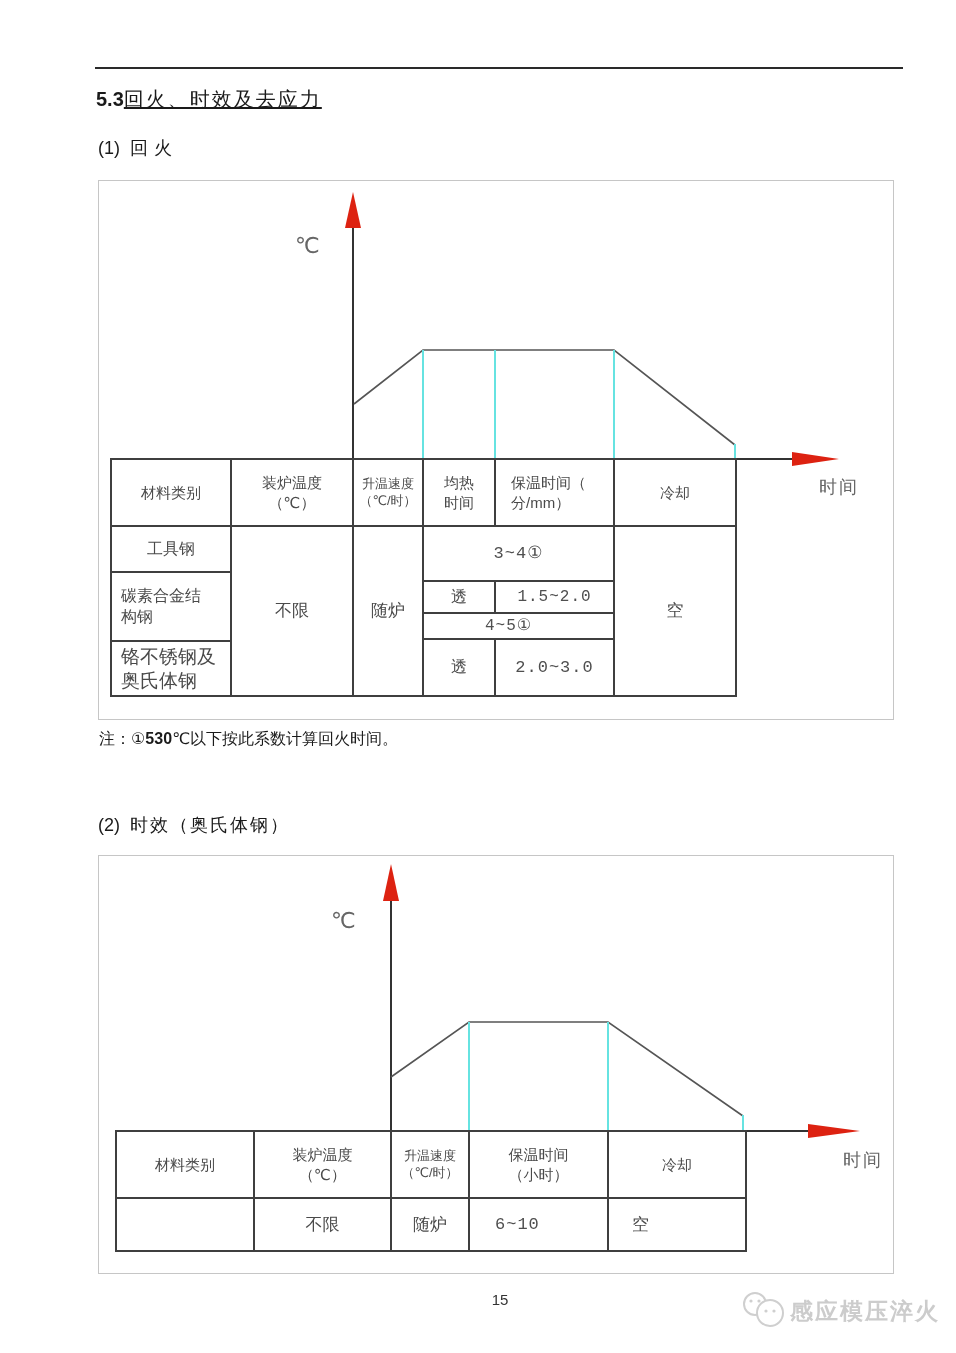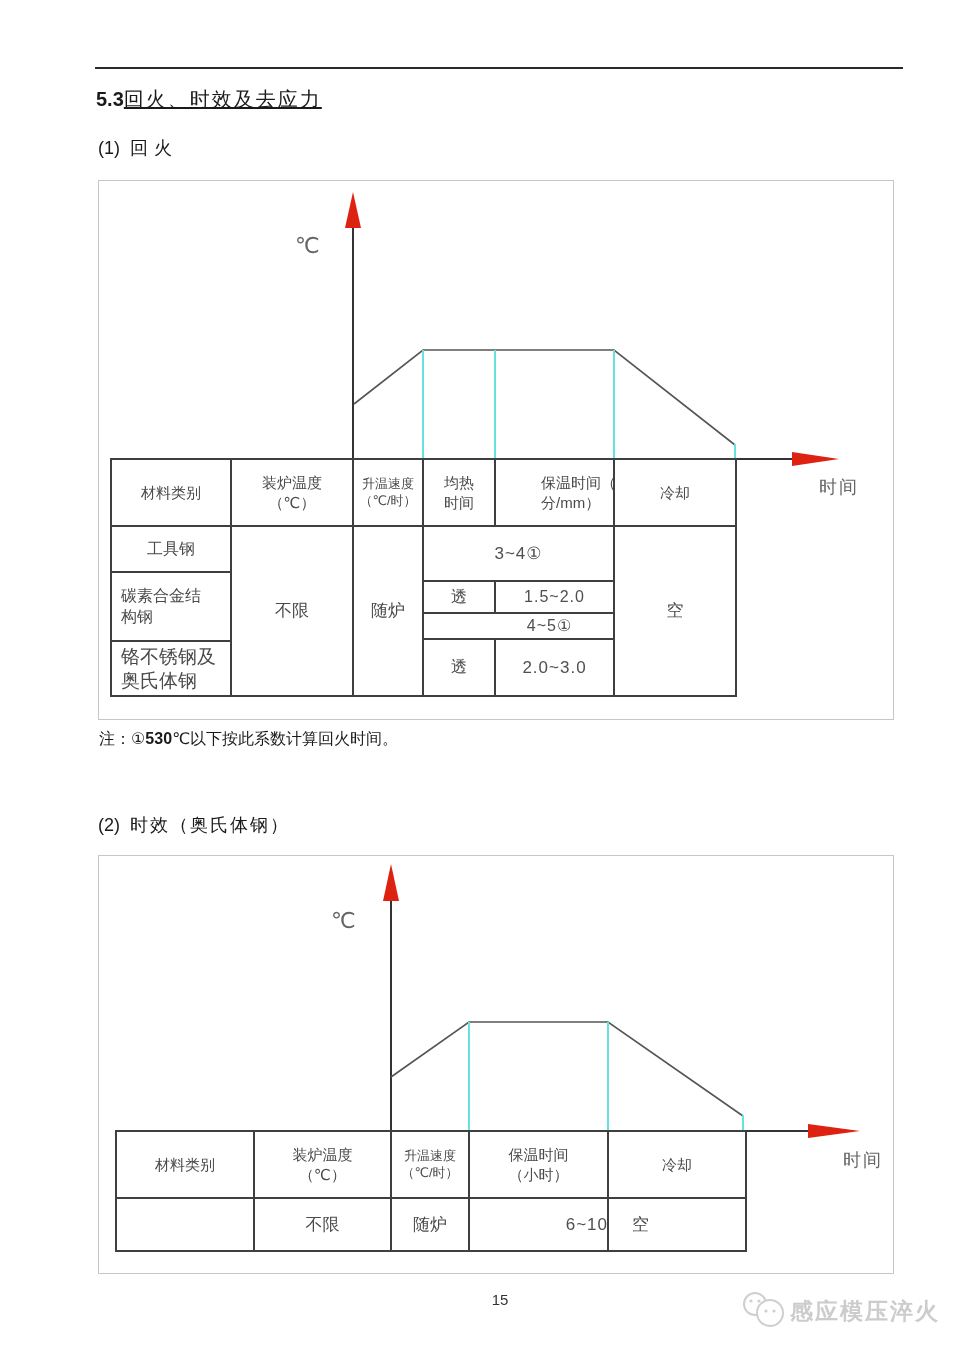--- a/index.html
+++ b/index.html
@@ -3,21 +3,21 @@
 <meta charset="utf-8">
 <style>
   html,body{margin:0;padding:0;background:#ffffff;}
   body{width:956px;height:1353px;position:relative;overflow:hidden;
        font-family:"Liberation Sans","DejaVu Sans",sans-serif;color:#1a1a1a;}
   .abs{position:absolute;}
   .figure{position:absolute;left:98px;width:794px;background:#fff;border:1px solid #c6c6c6;}
   .c{position:absolute;display:flex;flex-direction:column;align-items:center;justify-content:center;
      color:#4a4a4a;text-align:center;line-height:1.28;font-size:15px;}
   .c.left{align-items:flex-start;text-align:left;}
-  .cad{font-family:Liberation Sans, sans-serif;letter-spacing:1px;color:#4f4f4f;border-radius:13px;}
+  .cad{font-family:Liberation Mono, monospace;letter-spacing:1px;color:#4f4f4f;border-radius:13px;}
   .axis-label{position:absolute;color:#666;font-size:18px;letter-spacing:2px;}
   .hrule{position:absolute;background:#2a2a2a;}
   .watermark-text{position:absolute;color:#cccccc;font-weight:bold;font-size:23px;letter-spacing:2px;
       text-shadow:0 1px 0 #ffffff;}
   svg{position:absolute;left:0;top:0;}
   .grid{stroke:#3f3f3f;stroke-width:1.3;fill:none;shape-rendering:crispEdges;}
   .curve{stroke:#555;stroke-width:1.6;fill:none;}
   .cyan{stroke:#66e3e1;stroke-width:1.6;fill:none;shape-rendering:crispEdges;}
   .axisln{stroke:#333;stroke-width:1.6;fill:none;shape-rendering:crispEdges;}
   .arrow{fill:#dd2211;stroke:none;}
@@ -78,21 +78,21 @@
     <div>（℃）</div>
   </div>
   <div class="c" style="left:254px;top:280px;width:70px;height:63px;font-size:13px;">
     <div>升温速度</div>
     <div>（℃/时）</div>
   </div>
   <div class="c" style="left:324px;top:280px;width:72px;height:63px;">
     <div>均热</div>
     <div>时间</div>
   </div>
-  <div class="c left" style="left:418px;top:280px;width:113px;height:63px;padding-left:24px;">
+  <div class="c left" style="left:388px;top:280px;width:113px;height:63px;padding-left:24px;">
     <div>保温时间（</div>
     <div>分/mm）</div>
   </div>
   <div class="c" style="left:515px;top:280px;width:122px;height:63px;">
     <div>冷却</div>
   </div>
 
   <div class="c" style="left:12px;top:345px;width:120px;height:46px;font-size:16px;">
     <div>工具钢</div>
   </div>
@@ -112,21 +112,21 @@
   </div>
   <div class="c cad" style="left:324px;top:345px;width:191px;height:55px;font-size:17px;">
     <div>3~4①</div>
   </div>
   <div class="c" style="left:324px;top:400px;width:72px;height:32px;font-size:16px;">
     <div>透</div>
   </div>
   <div class="c cad" style="left:396px;top:400px;width:119px;height:32px;font-size:16px;">
     <div>1.5~2.0</div>
   </div>
-  <div class="c cad" style="left:324px;top:432px;width:171px;height:26px;font-size:16px;padding-left:41px;">
+  <div class="c cad" style="left:324px;top:432px;width:171px;height:26px;font-size:16px;">
     <div>4~5①</div>
   </div>
   <div class="c" style="left:324px;top:458px;width:72px;height:57px;font-size:16px;">
     <div>透</div>
   </div>
   <div class="c cad" style="left:396px;top:458px;width:119px;height:57px;font-size:17px;">
     <div>2.0~3.0</div>
   </div>
   <div class="c" style="left:515px;top:345px;width:122px;height:170px;font-size:17px;">
     <div>空</div>
@@ -185,21 +185,21 @@
   <div class="c" style="left:509px;top:277px;width:138px;height:63px;">
     <div>冷却</div>
   </div>
 
   <div class="c" style="left:155px;top:342px;width:137px;height:53px;font-size:17px;">
     <div>不限</div>
   </div>
   <div class="c" style="left:292px;top:342px;width:78px;height:53px;font-size:17px;">
     <div>随炉</div>
   </div>
-  <div class="c left cad" style="left:370px;top:342px;width:113px;height:53px;font-size:17px;padding-left:26px;align-items:flex-end;">
+  <div class="c left cad" style="left:370px;top:342px;width:113px;height:53px;font-size:17px;padding-left:26px;">
     <div>6~10</div>
   </div>
   <div class="c left" style="left:509px;top:342px;width:114px;height:53px;font-size:17px;padding-left:24px;">
     <div>空</div>
   </div>
 </div>
 
 <div class="abs" style="left:460px;top:1291px;width:80px;text-align:center;font-size:15px;color:#333;">15</div>
 
 <svg class="abs" style="left:740px;top:1290px;" width="48" height="42" viewBox="0 0 48 42">

